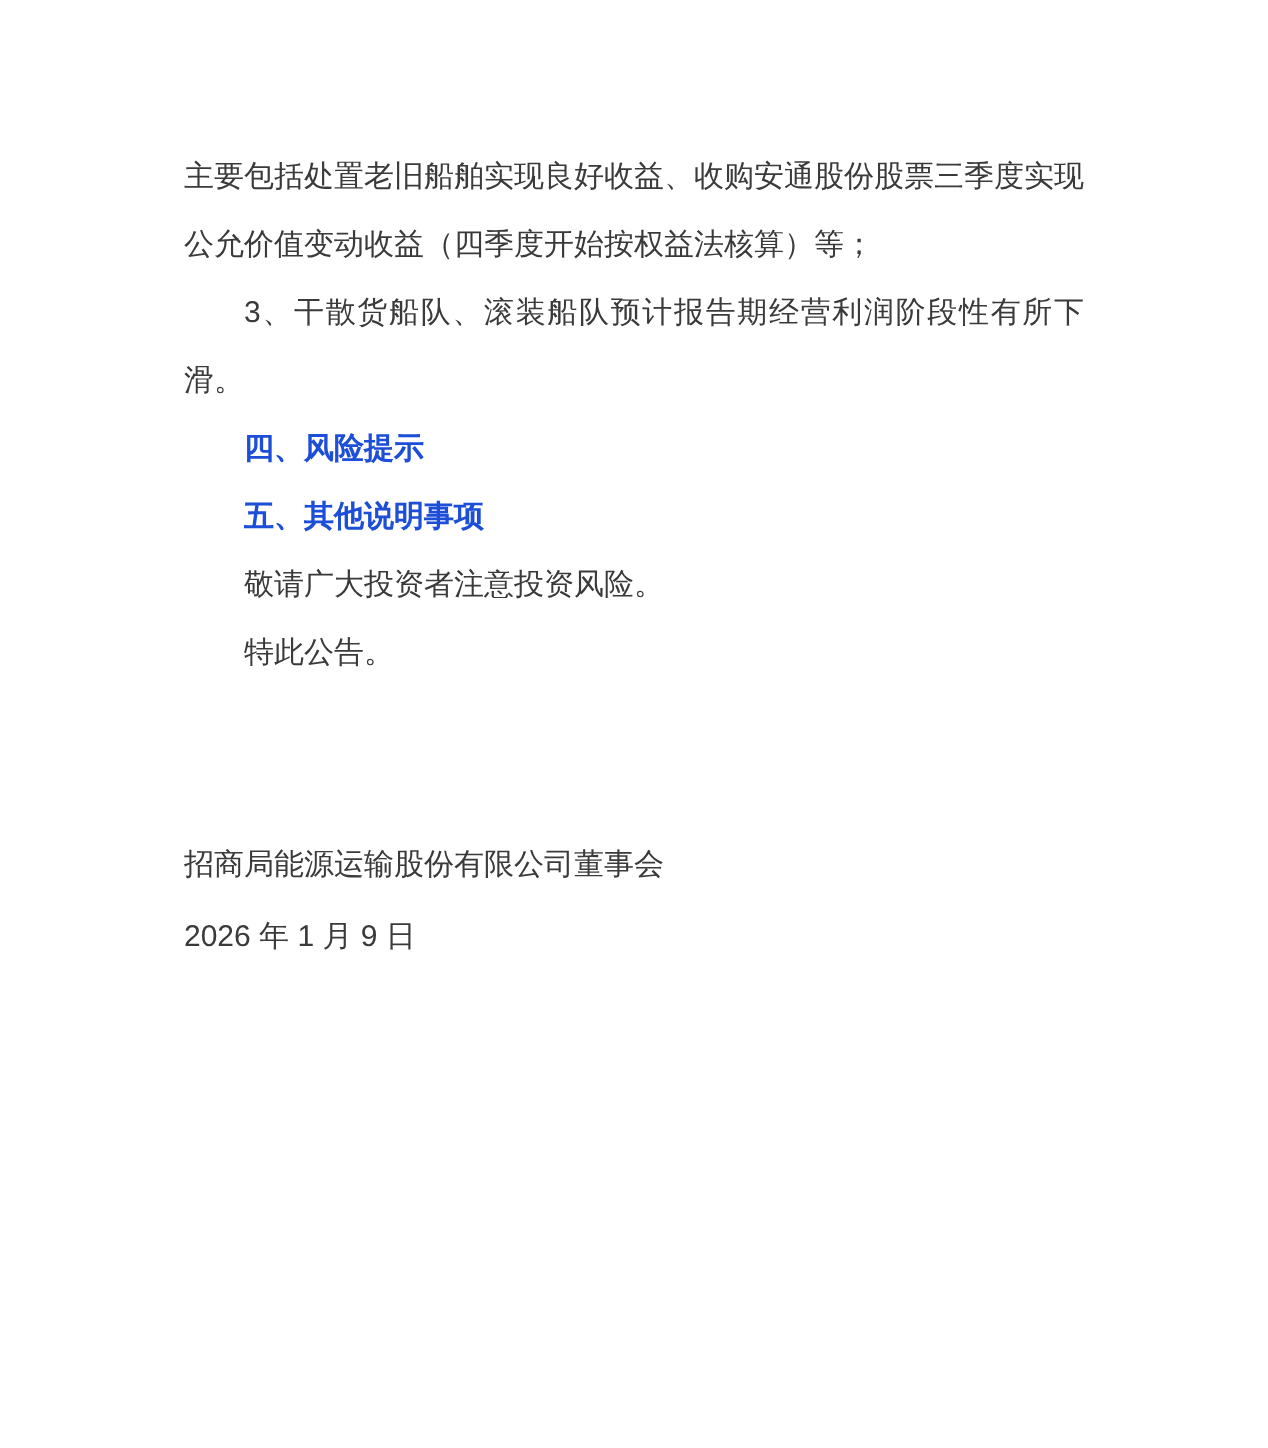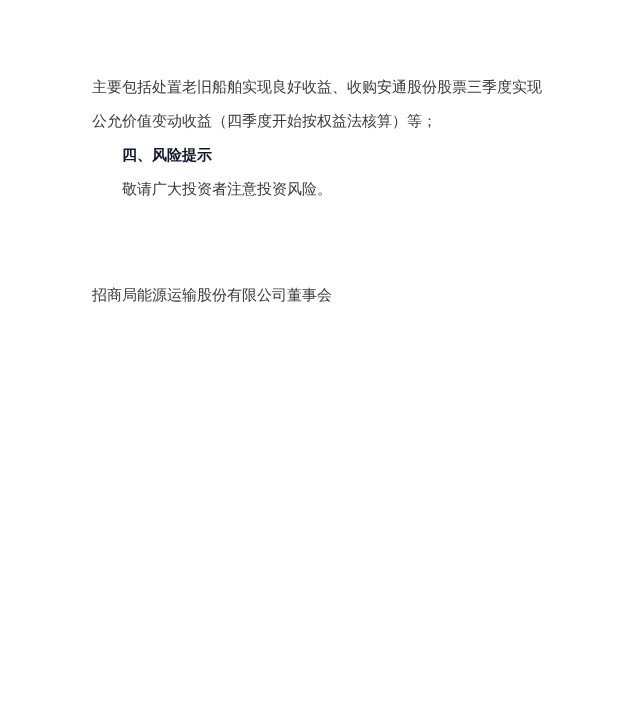--- a/index.html
+++ b/index.html
@@ -6,42 +6,42 @@
     margin: 0;
     padding: 0;
     background: #ffffff;
   }
   .page {
     position: relative;
     width: 634px;
     height: 544px;
     background: #ffffff;
     overflow: hidden;
-    font-family: Liberation Mono, monospace;
+    font-family: Liberation Sans, sans-serif;
     color: #3a3a3a;
   }
   .content {
     position: absolute;
     left: 92px;
     top: 72px;
     width: 450px;
     font-size: 15px;
     line-height: 34px;
   }
   .content p {
     margin: 0;
     text-align: justify;
   }
   .indent {
     text-indent: 2em;
   }
   .sec-heading {
     margin: 0;
     font-weight: bold;
-    color: #0f172a;
+    color: #1d4ed8;
     text-indent: 2em;
     text-align: left;
     font-size: 15px;
     line-height: 34px;
   }
   .heading-four { margin-top: 11px; }
   .heading-five { margin-top: 3px; }
   .closing { margin-top: 5px; }
   .signature-block {
     margin-top: 72px;
@@ -55,27 +55,31 @@
   }
 </style>
 </head>
 <body>
 
 <div class="page">
   <div class="content">
 
     <p>主要包括处置老旧船舶实现良好收益、收购安通股份股票三季度实现公允价值变动收益（四季度开始按权益法核算）等；</p>
 
+    <p class="indent">3、干散货船队、滚装船队预计报告期经营利润阶段性有所下滑。</p>
 
     <p class="sec-heading heading-four">四、风险提示</p>
 
 
+    <p class="sec-heading heading-five">五、其他说明事项</p>
 
 
     <p class="indent">敬请广大投资者注意投资风险。</p>
 
+    <p class="indent closing">特此公告。</p>
 
     <div class="signature-block">
       <p class="right-line">招商局能源运输股份有限公司董事会</p>
+      <p class="right-line date-line">2026 年 1 月 9 日</p>
     </div>
 
   </div>
 </div>
 
 </body></html>

